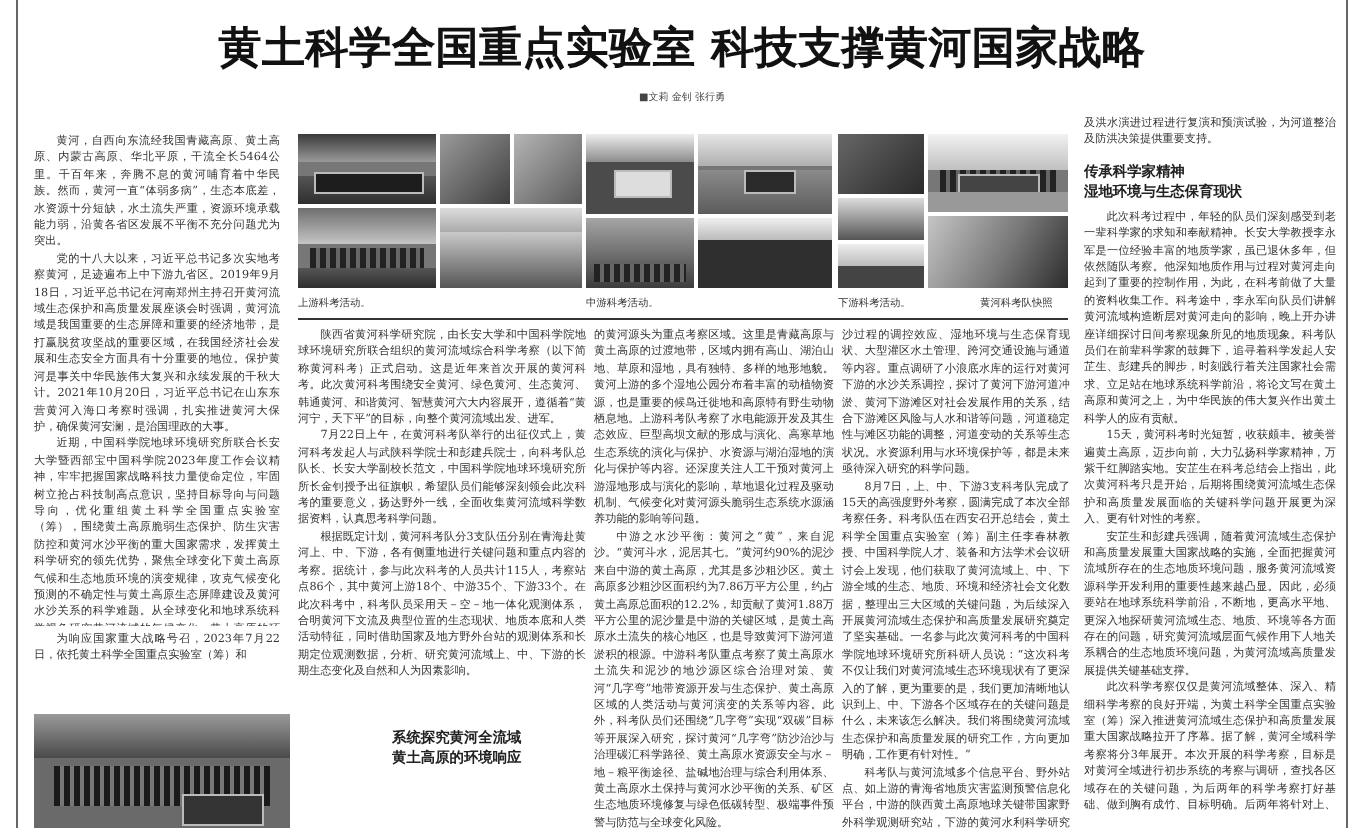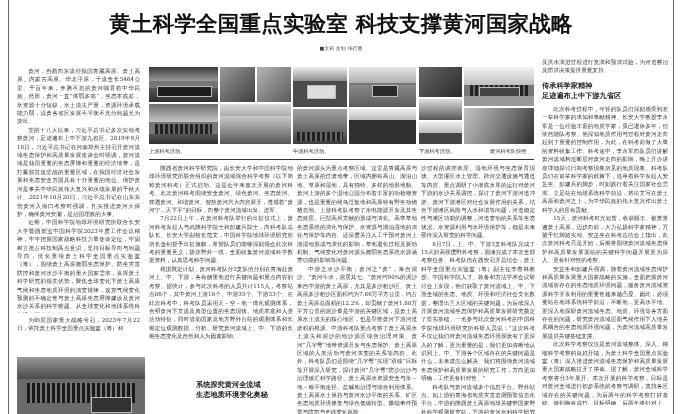--- a/index.html
+++ b/index.html
@@ -118,41 +118,41 @@
 
   <div class="rule" style="left:149px; top:159px; width:385px;"></div>
 
   <div class="col" style="left:149px; top:164px; width:144px; height:180px;">
     <p>陕西省黄河科学研究院，由长安大学和中国科学院地球环境研究所联合组织的黄河流域综合科学考察（以下简称黄河科考）正式启动。这是近年来首次开展的黄河科考。此次黄河科考围绕安全黄河、绿色黄河、生态黄河、韩通黄河、和谐黄河、智慧黄河六大内容展开，遵循着“黄河宁，天下平”的目标，向整个黄河流域出发、进军。</p>
     <p>7月22日上午，在黄河科考队举行的出征仪式上，黄河科考发起人与武陕科学院士和彭建兵院士，向科考队总队长、长安大学副校长范文，中国科学院地球环境研究所所长金钊授予出征旗帜，希望队员们能够深刻领会此次科考的重要意义，扬达野外一线，全面收集黄河流域科学数据资料，认真思考科学问题。</p>
     <p>根据既定计划，黄河科考队分3支队伍分别在青海赴黄河上、中、下游，各有侧重地进行关键问题和重点内容的考察。据统计，参与此次科考的人员共计115人，考察站点86个，其中黄河上游18个、中游35个、下游33个。在此次科考中，科考队员采用天－空－地一体化观测体系，合明黄河下文流及典型位置的生态现状、地质本底和人类活动特征，同时借助国家及地方野外台站的观测体系和长期定位观测数据，分析、研究黄河流域上、中、下游的长期生态变化及自然和人为因素影响。</p>
   </div>
 
   <div class="col" style="left:196px; top:344px; width:97px; height:70px;">
-    <div class="subhead" style="margin-top:36px;">
+    <div class="subhead" style="margin-top:20px;">
       <div>系统探究黄河全流域</div>
-      <div>生态地质环境变化奥秘</div>
+      <div>黄土高原的环境响应</div>
     </div>
   </div>
 
   <div class="col" style="left:297px; top:164px; width:120px; height:250px;">
     <p style="text-indent:0;">的黄河源头为重点考察区域。这里是青藏高原与黄土高原的过渡地带，区域内拥有高山、湖泊山地、草原和湿地，具有独特、多样的地形地貌。黄河上游的多个湿地公园分布着丰富的动植物资源，也是重要的候鸟迁徙地和高原特有野生动物栖息地。上游科考队考察了水电能源开发及其生态效应、巨型高坝文献的形成与演化、高寒草地生态系统的演化与保护、水资源与湖泊湿地的演化与保护等内容。还深度关注人工干预对黄河上游湿地形成与演化的影响，草地退化过程及驱动机制、气候变化对黄河源头脆弱生态系统水源涵养功能的影响等问题。</p>
     <p>中游之水沙平衡：黄河之“黄”，来自泥沙。“黄河斗水，泥居其七。”黄河约90%的泥沙来自中游的黄土高原，尤其是多沙粗沙区。黄土高原多沙粗沙区面积约为7.86万平方公里，约占黄土高原总面积的12.2%，却贡献了黄河1.88万平方公里的泥沙量是中游的关键区域，是黄土高原水土流失的核心地区，也是导致黄河下游河道淤积的根源。中游科考队重点考察了黄土高原水土流失和泥沙的地沙源区综合治理对策、黄河“几字弯”地带资源开发与生态保护、黄土高原区域的人类活动与黄河演变的关系等内容。此外，科考队员们还围绕“几字弯”实现“双碳”目标等开展深入研究，探讨黄河“几字弯”防沙治沙与治理碳汇科学路径、黄土高原水资源安全与水－地－粮平衡途径、盐碱地治理与综合利用体系、黄土高原水土保持与黄河水沙平衡的关系、矿区生态地质环境修复与绿色低碳转型、极端事件预警与防范与全球变化风险。</p>
   </div>
 
   <div class="col" style="left:421px; top:164px; width:114px; height:250px;">
     <p style="text-indent:0;">沙过程的调控效应、湿地环境与生态保育现状、大型灌区水土管理、跨河交通设施与通道等内容。重点调研了小浪底水库的运行对黄河下游的水沙关系调控，探讨了黄河下游河道冲淤、黄河下游滩区对社会发展作用的关系，结合下游滩区风险与人水和谐等问题，河道稳定性与滩区功能的调整，河道变动的关系等生态状况。水资源利用与水环境保护等，都是未来亟待深入研究的科学问题。</p>
     <p>8月7日，上、中、下游3支科考队完成了15天的高强度野外考察，圆满完成了本次全部考察任务。科考队伍在西安召开总结会，黄土科学全国重点实验室（筹）副主任李春林教授、中国科学院人才、装备和方法学术会议研讨会上发现，他们获取了黄河流域上、中、下游全域的生态、地质、环境和经济社会文化数据，整理出三大区域的关键问题，为后续深入开展黄河流域生态保护和高质量发展研究奠定了坚实基础。一名参与此次黄河科考的中国科学院地球环境研究所科研人员说：“这次科考不仅让我们对黄河流域生态环境现状有了更深入的了解，更为重要的是，我们更加清晰地认识到上、中、下游各个区域存在的关键问题是什么，未来该怎么解决。我们将围绕黄河流域生态保护和高质量发展的研究工作，方向更加明确，工作更有针对性。”</p>
     <p>科考队与黄河流域多个信息平台、野外站点、如上游的青海省地质灾害监测预警信息化平台，中游的陕西黄土高原地球关键带国家野外科学观测研究站，下游的黄河水利科学研究院“模型黄河”试验基地，进行了深入座谈。青海省地质灾害监测预警信息化平台实现了地质灾害隐患监测预警自动化、智能化，陕西黄土高原地球关键带国家野外科学观测研究站布置了一系列高精度设备监测黄土高原地球关键带的水、土、气、生等过程，服务黄土高原生态保护、黄河“模型黄河”试验基地能够对黄河下游的泥沙运动及洪水演进过程进行复演和预演试验，为河道整治及防洪决策提供重要支持。</p>
   </div>
 
   <div class="col" style="left:542px; top:58px; width:126px; height:347px;">
     <p style="text-indent:0;">及洪水演进过程进行复演和预演试验，为河道整治及防洪决策提供重要支持。</p>
     <div class="subhead">
       <div>传承科学家精神</div>
-      <div>足迹遍布上中下游九省区</div>
+      <div>湿地环境与生态保育现状</div>
     </div>
     <p>此次科考过程中，年轻的队员们深刻感受到老一辈科学家的求知和奉献精神。长安大学教授李永军是一位经验丰富的地质学家，虽已退休多年，但依然随队考察。他深知地质作用与过程对黄河走向起到了重要的控制作用，为此，在科考前做了大量的资料收集工作。科考途中，李永军向队员们讲解黄河流域构造断层对黄河走向的影响，晚上开办讲座详细探讨日间考察现象所见的地质现象。科考队员们在前辈科学家的鼓舞下，追寻着科学发起人安芷生、彭建兵的脚步，时刻践行着关注国家社会需求、立足站在地球系统科学前沿，将论文写在黄土高原和黄河之上，为中华民族的伟大复兴作出黄土科学人的应有贡献。</p>
     <p>15天，黄河科考时光短暂，收获颇丰。被美誉遍黄土高原，迈步向前，大力弘扬科学家精神，万紫千红脚踏实地。安芷生在科考总结会上指出，此次黄河科考只是开始，后期将围绕黄河流域生态保护和高质量发展面临的关键科学问题开展更为深入、更有针对性的考察。</p>
     <p>安芷生和彭建兵强调，随着黄河流域生态保护和高质量发展重大国家战略的实施，全面把握黄河流域所存在的生态地质环境问题，服务黄河流域资源科学开发利用的重要性越来越凸显。因此，必须要站在地球系统科学前沿，不断地，更高水平地、更深入地探研黄河流域生态、地质、环境等各方面存在的问题，研究黄河流域层面气候作用下人地关系耦合的生态地质环境问题，为黄河流域高质量发展提供关键基础支撑。</p>
     <p>此次科学考察仅仅是黄河流域整体、深入、精细科学考察的良好开端，为黄土科学全国重点实验室（筹）深入推进黄河流域生态保护和高质量发展重大国家战略拉开了序幕。据了解，黄河全域科学考察将分3年展开。本次开展的科学考察，目标是对黄河全域进行初步系统的考察与调研，查找各区域存在的关键问题，为后两年的科学考察打好基础、做到胸有成竹、目标明确。后两年将针对上、中、下游的具体科学问题开展专题调查研究，为黄河流域生态保护和高质量发展重大国家战略</p>
   </div>
 </div>
 
 </body></html>

